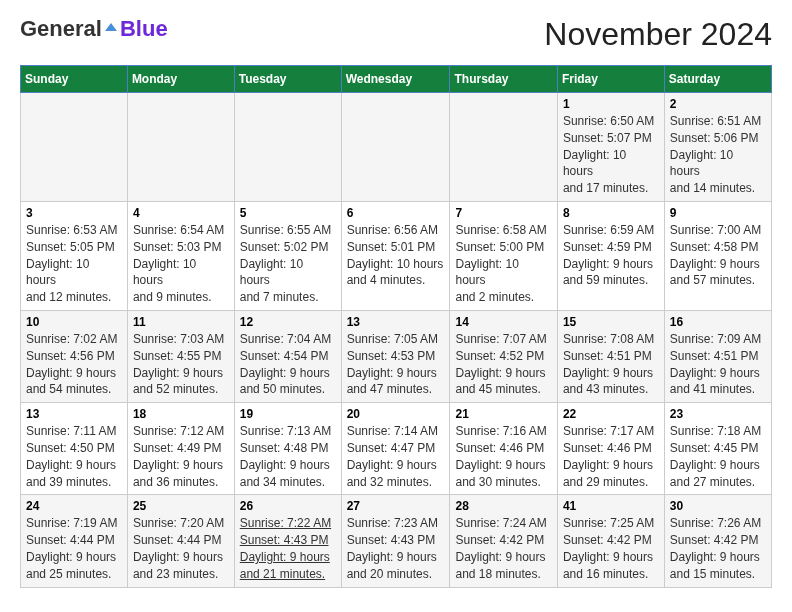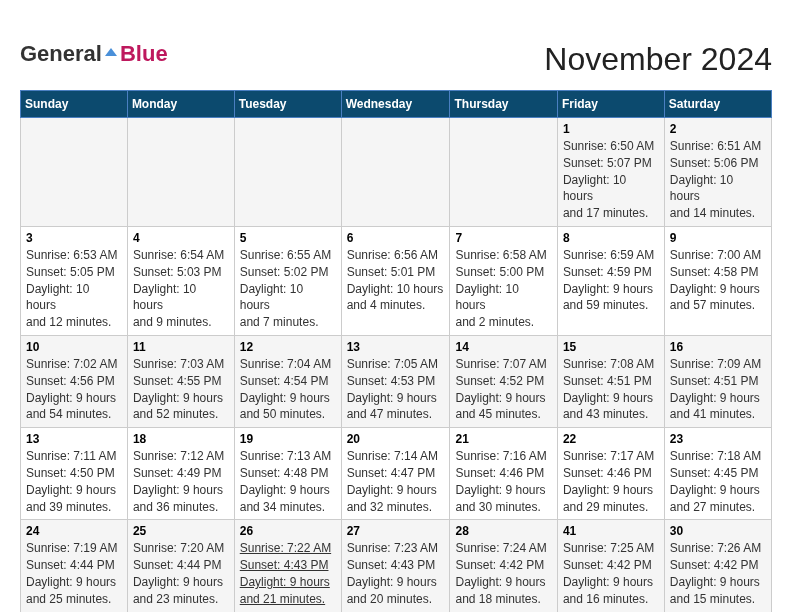--- a/index.html
+++ b/index.html
@@ -12,56 +12,55 @@
     }
     .page {
       width: 792px;
       padding: 16px 20px 10px 20px;
     }
     .header {
       display: flex;
       justify-content: space-between;
       align-items: flex-start;
       margin-bottom: 12px;
-      margin-top: 25px;
     }
     .logo {
       display: flex;
       flex-direction: column;
       align-items: flex-start;
     }
     .logo-text {
       display: flex;
       align-items: center;
       font-size: 22px;
       font-weight: bold;
       color: #333;
     }
     .logo-general { color: #333; font-weight: bold; }
-    .logo-blue { color: #be185d; font-weight: bold; }
+    .logo-blue { color: #6d28d9; font-weight: bold; }
     .title-block {
       text-align: right;
     }
     .month-title {
       font-size: 32px;
       font-weight: normal;
       color: #222;
     }
     .location {
       font-size: 16px;
       color: #555;
       margin-top: 2px;
     }
     table {
       width: 100%;
       border-collapse: collapse;
       font-size: 11px;
     }
     thead tr th {
-      background: #0c4a6e;
+      background: #15803d;
       color: #fff;
       font-weight: bold;
       padding: 6px 4px;
       text-align: left;
       border: 1px solid #4a7fc1;
       font-size: 12px;
     }
     tbody tr td {
       border: 1px solid #ccc;
       vertical-align: top;

